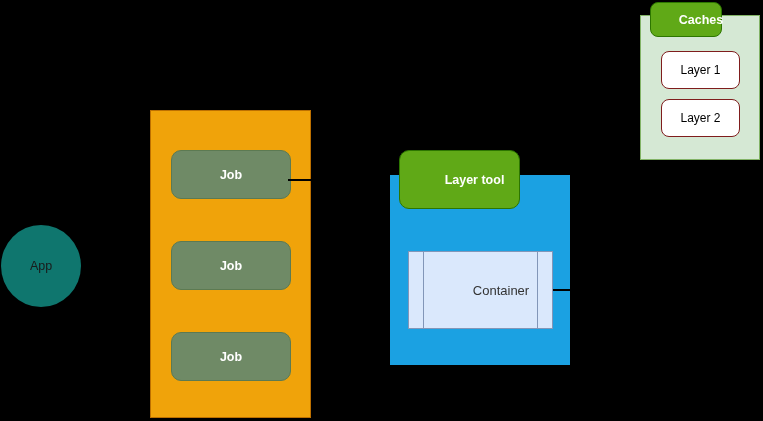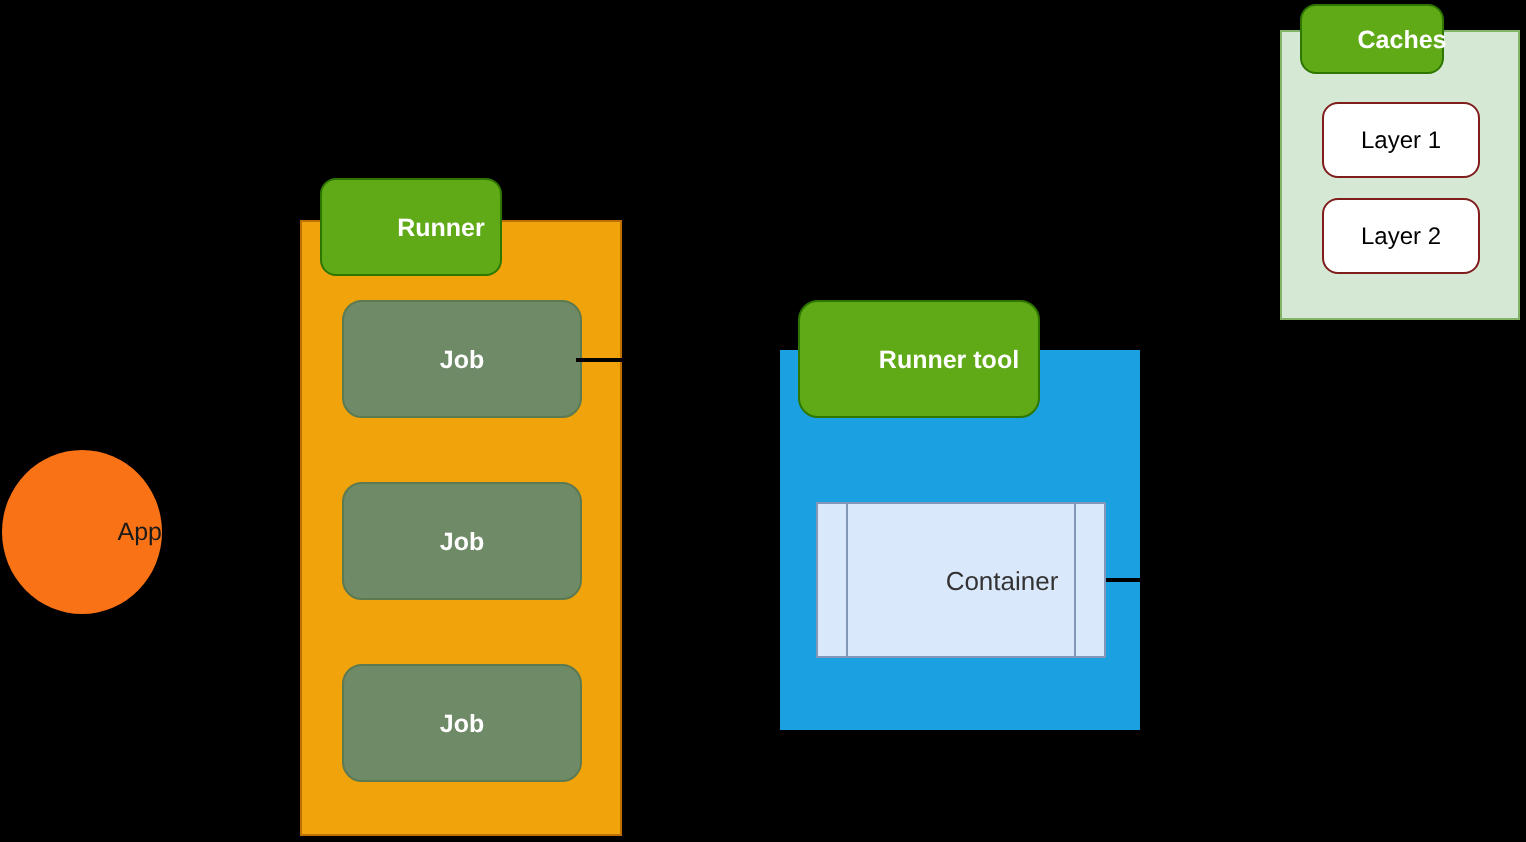--- a/index.html
+++ b/index.html
@@ -19,25 +19,24 @@
     box-sizing: border-box;
     display: flex;
     align-items: center;
     justify-content: center;
     text-align: center;
   }
 
   
   .node-circle {
     left: 1px; top: 225px; width: 80px; height: 82px;
-    background: #f97316;
+    background: #0f766e;
     border-radius: 50%;
     color: var(--c-text_dark, #1a1a1a);
     font-size: 12.5px;
-    justify-content: flex-end;
   }
 
   
   .runner-box {
     left: 150px; top: 110px; width: 161px; height: 308px;
     background: var(--c-orange_fill, #F0A30A);
     border: 1px solid var(--c-orange_stroke, #BD7000);
   }
 
   
@@ -49,21 +48,21 @@
     font-weight: bold;
     font-size: 12.5px;
     padding-left: 30px;
   }
   .runner-label  { left: 160px; top: 89px;  width: 91px;  height: 49px; }
   .build-label   { left: 399px; top: 150px; width: 121px; height: 59px; border-radius: 10px; }
   .caches-label  { left: 650px; top: 2px;   width: 72px;  height: 35px; }
 
   
   .job {
-    left: 171px; width: 120px; height: 59px;
+    left: 171px; width: 120px; height: 49px;
     background: var(--c-sage_fill, #6F8A66);
     border: 1px solid var(--c-sage_stroke, #5C7A52);
     border-radius: 10px;
     color: var(--c-text_light, #ffffff);
     font-weight: bold;
     font-size: 12.5px;
   }
   .job-1 { top: 150px; }
   .job-2 { top: 241px; }
   .job-3 { top: 332px; }
@@ -131,36 +130,33 @@
   </div>
   <div class="shape job job-2">
     <span>Job</span>
   </div>
   <div class="shape job job-3">
     <span>Job</span>
   </div>
 
   <div class="connector connector-1"></div>
 
-  <div class="shape green-label runner-label">
-    <span>Runner</span>
-  </div>
 
   <div class="shape build-box"></div>
 
   <div class="shape container-shape">
     <span class="container-bar left"></span>
     <span class="container-bar right"></span>
     <span>Container</span>
   </div>
 
   <div class="connector connector-2"></div>
 
   <div class="shape green-label build-label">
-    <span>Runner tool</span>
+    <span>Layer tool</span>
   </div>
 
   <div class="shape caches-box"></div>
 
   <div class="shape green-label caches-label">
     <span>Caches</span>
   </div>
 
   <div class="shape layer layer-1">
     <span>Layer 1</span>

